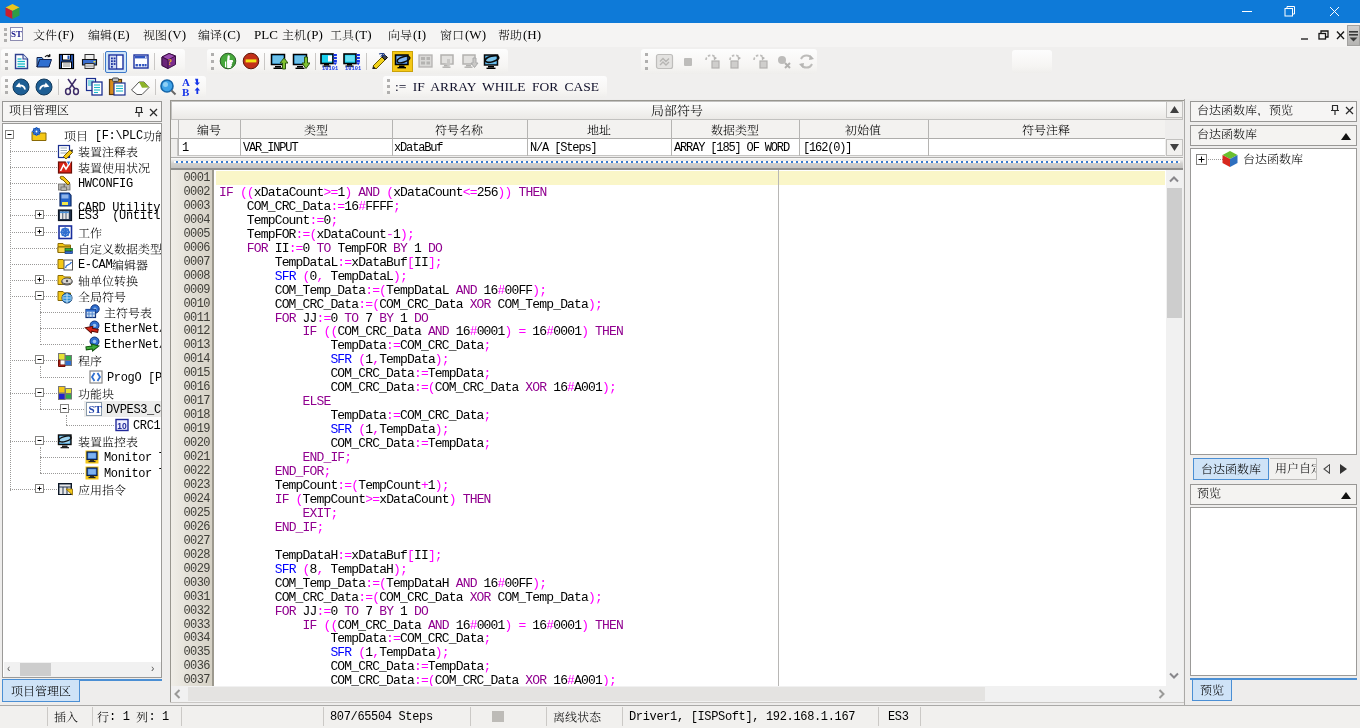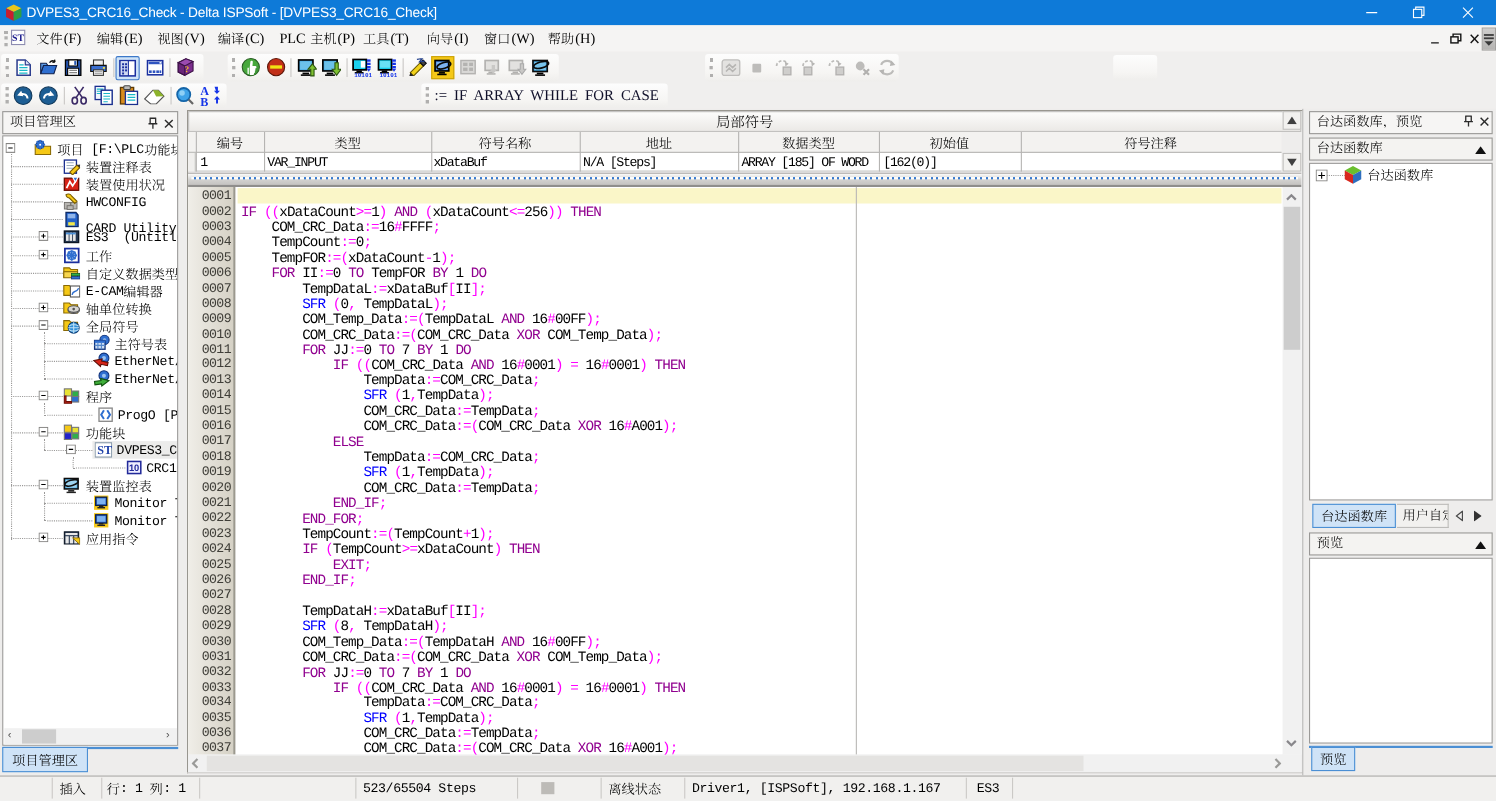--- a/index.html
+++ b/index.html
@@ -131,21 +131,20 @@
       <path id="cff0c" d="M18 89.8Q17.8 93.1 15.7 97.3Q13.7 101.4 8.4 104.5L9.8 107Q14.5 104.4 17.3 100.7Q20.1 96.9 21.3 92.8Q22.5 88.7 22.5 85.3Q22.5 81.6 20.9 79.1Q19.3 76.7 15.9 76.7Q13.1 76.7 11.6 78.4Q10 80 10 82.3Q10 84.5 11.1 85.9Q12.2 87.2 14.1 88.1Q15.9 89 18 89.8Z"></path>
     </defs>
   </svg>
 
 <div class="a" id="title">
  <svg class="a" style="left:4px;top:3px" width="17" height="17" viewBox="0 0 17 17">
   <polygon points="8.5,1 15.5,4.5 8.5,8 1.5,4.5" fill="#e8c61c"></polygon>
   <polygon points="1.5,4.5 8.5,8 8.5,16 1.5,12.5" fill="#c81f2e"></polygon>
   <polygon points="8.5,8 15.5,4.5 15.5,12.5 8.5,16" fill="#2e9e44"></polygon>
  </svg>
- <div class="txt">DVPES3_CRC16_Check - Delta ISPSoft - [DVPES3_CRC16_Check]</div>
  <svg class="a" style="left:1237px;top:0" width="123" height="23" viewBox="0 0 123 23" fill="none" stroke="#fff" stroke-width="1">
   <line x1="5" y1="11.5" x2="15" y2="11.5"></line>
   <rect x="48" y="8.5" width="7.5" height="7.5"></rect>
       <path d="M50 8.5 V6.5 H57.5 V14 H55.5"></path>
   <line x1="93" y1="7" x2="102" y2="16"></line>
       <line x1="102" y1="7" x2="93" y2="16"></line>
  </svg>
 </div>
 
 <div class="a" id="menu">
@@ -565,21 +564,21 @@
       <circle cx="5.5" cy="4.5" r="1.2" fill="#fff"></circle>
       <g stroke="#2f6fd0" stroke-width="1.6">
         <line x1="5.5" y1="0" x2="5.5" y2="9"></line>
         <line x1="1" y1="4.5" x2="10" y2="4.5"></line>
         <line x1="2.4" y1="1.4" x2="8.6" y2="7.6"></line>
         <line x1="8.6" y1="1.4" x2="2.4" y2="7.6"></line>
       </g>
       <circle cx="5.5" cy="4.5" r="1.8" fill="#2f6fd0"></circle>
       <circle cx="5.5" cy="4.5" r="0.9" fill="#fff"></circle>
     </svg>
-<div class="a trtx" style="left:49px;top:5px"><svg class="k" width="24.0" height="12.0" viewBox="0 0 200 100">
+<div class="a trtx" style="left:61px;top:5px"><svg class="k" width="24.0" height="12.0" viewBox="0 0 200 100">
         <use href="#c9879"></use>
         <use href="#c76ee" x="100"></use>
       </svg><span class="mono"> [F:\PLC</span><svg class="k" width="36.0" height="12.0" viewBox="0 0 300 100">
         <use href="#c529f"></use>
         <use href="#c80fd" x="100"></use>
         <use href="#c5757" x="200"></use>
       </svg></div>
 <div class="doth" style="left:7px;top:27px;width:47px"></div>
 <svg class="a" style="left:54px;top:19px" width="16" height="16" viewBox="0 0 16 16">
       <rect x="1.5" y="2.5" width="11" height="12" fill="#fff" stroke="#1a2f8f" stroke-width="1.2"></rect>
@@ -1129,21 +1128,21 @@
 <div class="statxt" style="left:97px">
     <svg class="k" width="12.0" height="12.0" viewBox="0 0 100 100">
       <use href="#c884c"></use>
     </svg>
     <span class="mono">: 1 </span>
     <svg class="k" width="12.0" height="12.0" viewBox="0 0 100 100">
       <use href="#c5217"></use>
     </svg>
     <span class="mono">: 1</span>
   </div>
-<div class="statxt mono" style="left:330px">523/65504 Steps</div>
+<div class="statxt mono" style="left:330px">807/65504 Steps</div>
 <div class="a" style="left:492px;top:711px;width:12px;height:11px;background:#bdbbb7"></div>
 <div class="statxt" style="left:553px">
     <svg class="k" width="48.0" height="12.0" viewBox="0 0 400 100">
       <use href="#c79bb"></use>
       <use href="#c7ebf" x="100"></use>
       <use href="#c72b6" x="200"></use>
       <use href="#c6001" x="300"></use>
     </svg>
   </div>
 <div class="statxt mono" style="left:629px">Driver1, [ISPSoft], 192.168.1.167</div>

